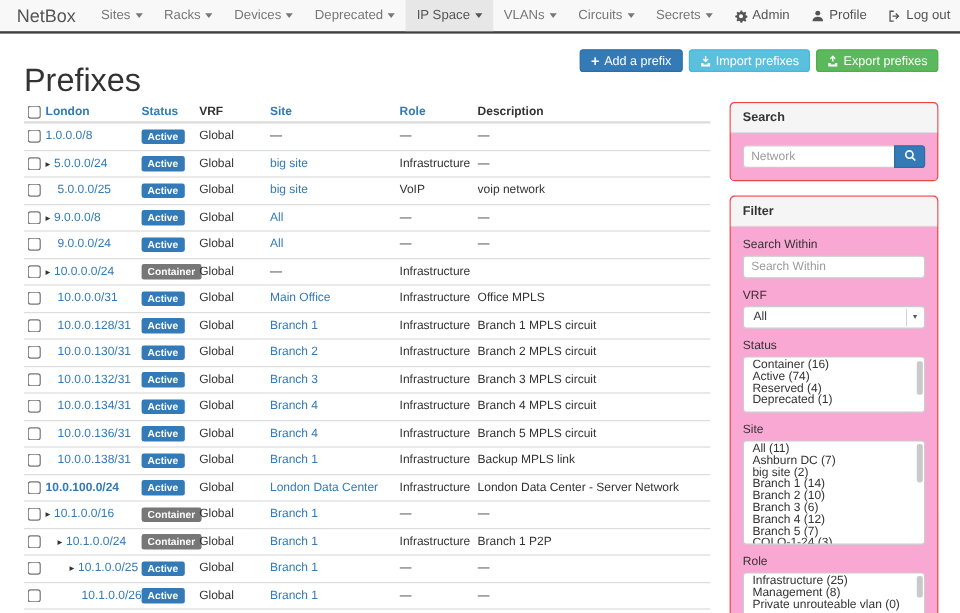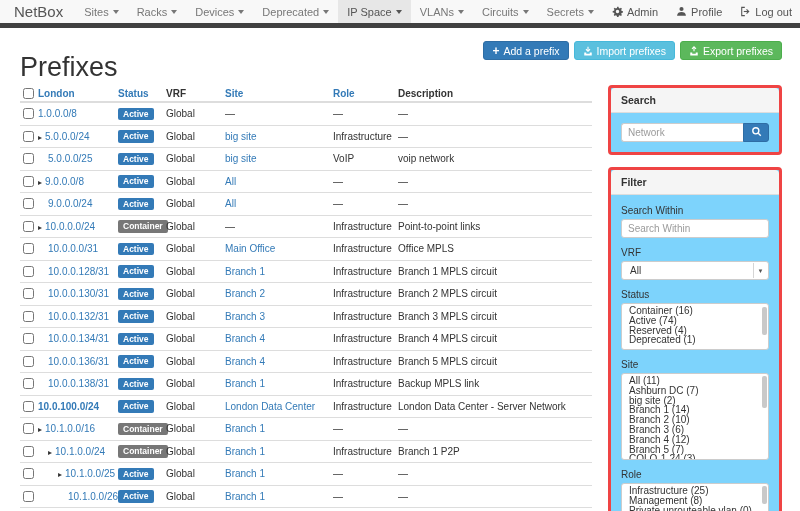--- a/index.html
+++ b/index.html
@@ -2,21 +2,21 @@
 <html><head>
 <meta charset="utf-8">
 <style>
   * { box-sizing: border-box; margin: 0; padding: 0; }
   html,body { width: 800px; height: 511px; overflow: hidden; }
   body {
     font-family: "Liberation Sans", sans-serif;
     background: #fff; color: #333; font-size: 11px; position: relative;
   }
   
-  .navbar { height: 28px; background: #f8f8f8; border-bottom: 5px solid #404040;
+  .navbar { height: 28px; background: #f8f8f8; border-bottom: 2px solid #404040;
             display: flex; align-items: stretch; padding-left: 14px; }
   .brand { font-size: 15px; color: #555; display: flex; align-items: center; margin-right: 12px; cursor: pointer; }
   .nav-item { display: flex; align-items: center; padding: 0 9px; color: #777; font-size: 11px; cursor: pointer; white-space: nowrap; }
   .nav-item.active { background: #e7e7e7; color: #555; }
   .caret-down { width: 0; height: 0; border-left: 3px solid transparent; border-right: 3px solid transparent;
                 border-top: 4px solid currentColor; display: inline-block; margin-left: 4px; }
   .navbar-right { margin-left: auto; display: flex; padding-right: 8px; }
   .nav-item .ico { display: inline-flex; margin-right: 4px; align-items: center; }
   .navbar-right .nav-item { color: #555; }
   
@@ -40,21 +40,21 @@
   .c3 { width: 59px; }
   .c4 { width: 108px; white-space: nowrap; overflow: hidden; }
   .c5 { width: 65px; white-space: nowrap; overflow: hidden; }
   .c6 { flex: 1; min-width: 0; white-space: nowrap; overflow: hidden; }
   a.lnk { color: #337ab7; text-decoration: none; cursor: pointer; }
   .hdr-sort { color: #337ab7; cursor: pointer; }
   .badge { display: inline-block; padding: 2px 5px; border-radius: 2px; color: #fff; font-size: 8.5px; font-weight: bold; line-height: 1; }
   .rcaret { font-size: 8px; color: #333; margin-right: 3px; }
   input[type="checkbox"] { width: 11px; height: 11px; cursor: pointer; }
   
-  .panel { border: 3px solid #ef4444; border-radius: 4px; margin-bottom: 12px; background: #7dd3fc; }
+  .panel { border: 1px solid #ef4444; border-radius: 4px; margin-bottom: 12px; background: #f9a8d4; }
   .panel-heading { background: #f5f5f5; border-bottom: 1px solid #ddd; padding: 6px 10px;
                    font-weight: bold; font-size: 10.5px; color: #333; border-radius: 4px 4px 0 0; }
   .panel-body { padding: 10px; }
   .input-group { display: flex; }
   .search-input { flex: 1; min-width: 0; height: 19px; border: 1px solid #ccc; border-right: none;
                   border-radius: 3px 0 0 3px; padding: 0 6px; font-size: 10px; color: #555; outline: none; }
   .search-input::placeholder, .text-input::placeholder { color: #9b9b9b; }
   .search-btn { width: 26px; height: 19px; background: #337ab7; border: 1px solid #2e6da4;
                 border-radius: 0 3px 3px 0; display: flex; align-items: center; justify-content: center; cursor: pointer; }
   .form-group { margin-bottom: 9px; }
@@ -243,21 +243,20 @@
         </div>
         <div class="trow">
           <div class="c0">
             <input type="checkbox" style="">
           </div>
           <div class="c1" style="padding-left: 0px;"><span class="rcaret">▸</span><a class="lnk">10.0.0.0/24</a></div>
           <div class="c2"><span class="badge" style="background: rgb(119, 119, 119);">Container</span></div>
           <div class="c3">Global</div>
           <div class="c4"><span>—</span></div>
           <div class="c5">Infrastructure</div>
-          <div class="c6">Point-to-point links</div>
         </div>
         <div class="trow">
           <div class="c0">
             <input type="checkbox" style="">
           </div>
           <div class="c1" style="padding-left: 10px;"><a class="lnk">10.0.0.0/31</a></div>
           <div class="c2"><span class="badge" style="background: rgb(51, 122, 183);">Active</span></div>
           <div class="c3">Global</div>
           <div class="c4"><a class="lnk">Main Office</a></div>
           <div class="c5">Infrastructure</div>

